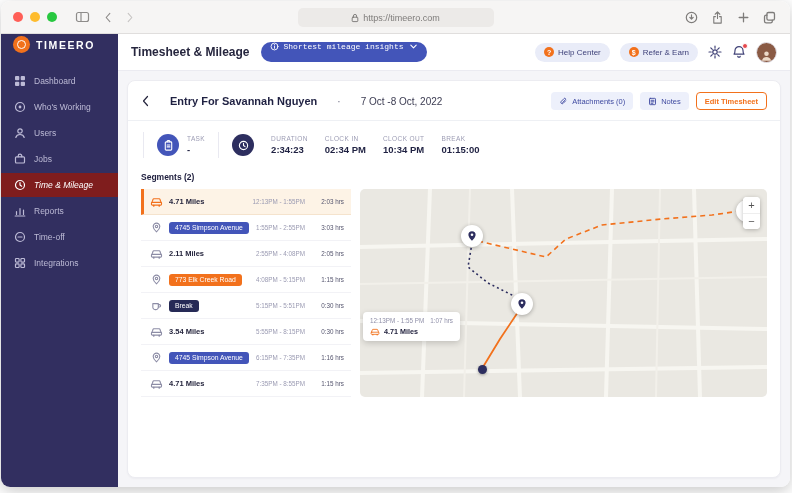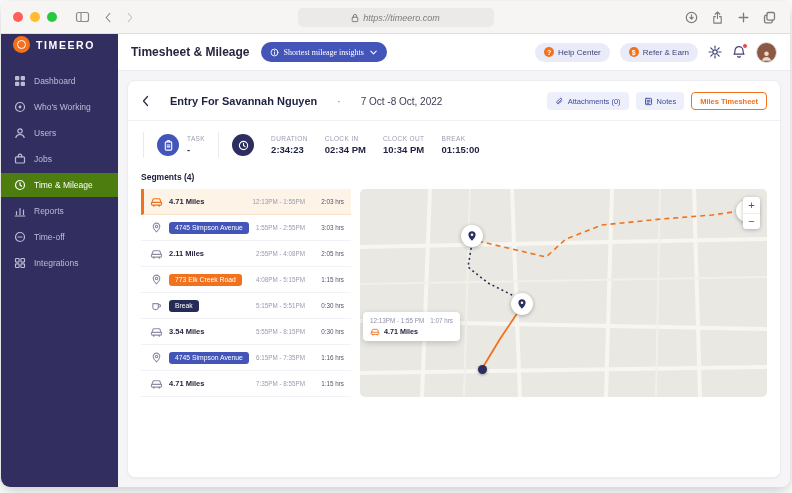--- a/index.html
+++ b/index.html
@@ -17,46 +17,46 @@
   .light { width:10px; height:10px; border-radius:50%; }
   .light.red{background:#ff5f57}.light.yellow{background:#febc2e}.light.green{background:#28c840}
   .chrome-nav { display:flex; align-items:center; gap:14px; margin-left:18px; color:#8e8c8a; }
   .icon-slot { display:inline-flex; }
   .icon-slot svg { display:block; width:100%; height:100%; }
   .chrome-nav .icon-slot { width:15px; height:12px; }
   .chrome-nav .chev { width:8px; height:11px; }
   .chev.fwd { color:#c6c4c2; }
   .urlbar { position:absolute; left:50%; top:7px; transform:translateX(-50%); width:196px; height:19px;
             background:#eceae8; border-radius:5px; display:flex; align-items:center; justify-content:center;
-            gap:4px; color:#7e7c7a; font-size:9px;font-style:italic; }
+            gap:4px; color:#7e7c7a; font-size:9px; }
   .urlbar .icon-slot { width:8px; height:10px; }
   .chrome-right { position:absolute; right:14px; top:0; height:100%; display:flex; align-items:center;
                   gap:13px; color:#7e7c7a; }
   .chrome-right .icon-slot { width:13px; height:13px; }
 
   
   .app { flex:1; display:flex; min-height:0; }
   .sidebar { width:117px; background:var(--sidebar-bg,#322f60); flex-shrink:0; display:flex; flex-direction:column; }
   .logo-row { display:flex; align-items:center; gap:6px; padding:2px 12px 16px; }
   .logo-mark { width:17px; height:17px; border-radius:50%; background:var(--accent-orange,#f05a28); position:relative; flex-shrink:0;}
   .logo-mark::after { content:''; position:absolute; inset:4px; border:1.5px solid #fff; border-radius:50%; }
   .logo-text { color:#fff; font-weight:bold; font-size:10.5px; letter-spacing:1.6px; }
   .nav { display:flex; flex-direction:column; gap:2px; }
   .sb-item { display:flex; align-items:center; gap:8px; padding:6px 13px; color:#bdbbd6; font-size:8.5px; }
-  .sb-item.active { background:#4d7c0f; color:#fff; }
+  .sb-item.active { background:#7f1d1d; color:#fff;font-style:italic; }
   .sb-icon { width:12px; height:12px; flex-shrink:0; display:inline-flex; }
   .sb-icon svg { width:100%; height:100%; }
 
   .main { flex:1; display:flex; flex-direction:column; background:#f5f5f8; min-width:0; }
   .app-header { height:37px; background:#fff; border-bottom:1px solid #ebebf1; display:flex;
                 align-items:center; padding:0 13px; gap:11px; flex-shrink:0; }
   .app-title { font-size:12px; font-weight:bold; color:#26263e; }
-  .insights-btn { display:flex; align-items:center; gap:5px; background:var(--accent-blue,#4355b9);
+  .insights-btn { display:flex; align-items:flex-start; gap:5px; background:var(--accent-blue,#4355b9);
                   color:#fff; border:none; font-size:8px; padding:0 9px; height:20px; border-radius:11px;
-                  font-family:Liberation Serif, serif; }
+                  font-family:Liberation Mono, monospace; }
   .insights-btn .icon-slot { width:9px; height:9px; }
   .header-right { margin-left:auto; display:flex; align-items:center; gap:10px; }
   .chip-btn { display:flex; align-items:center; gap:4px; background:#e9ecf8; color:#3c3f78; font-size:8px;
               height:19px; padding:0 9px; border-radius:10px; border:none; font-family:inherit; }
   .mini-badge { width:10px; height:10px; border-radius:50%; background:var(--accent-orange,#f2711c);
                 color:#fff; font-size:7px; display:flex; align-items:center; justify-content:center; font-weight:bold; }
   .hicon { width:14px; height:14px; color:#404277; position:relative; display:inline-flex; }
   .bell-badge { position:absolute; top:-2px; right:-2px; width:6px; height:6px; border-radius:50%;
                 background:var(--badge-red,#e5484d); border:1px solid #fff; }
   .avatar { width:21px; height:21px; border-radius:50%; background:#8a5a44; border:1.5px solid #e6e6ee;
@@ -357,21 +357,21 @@
               </button>
               <button class="chip" data-interactable="true">
                 <span class="icon-slot" data-interactable="false">
                     <svg viewBox="0 0 12 12" fill="none" stroke="currentColor" stroke-width="1.2" stroke-linecap="round" stroke-linejoin="round">
                       <rect x="2" y="1.8" width="8" height="8.4" rx="1"></rect>
                       <path d="M4 4.4h4M4 6.4h4M4 8.4h2.5"></path>
                     </svg>
                   </span>
                 <span data-interactable="false">Notes</span>
               </button>
-              <button class="edit-btn" data-interactable="true">Miles Timesheet</button>
+              <button class="edit-btn" data-interactable="true">Edit Timesheet</button>
             </div>
           </div>
 
           <div class="card-divider" data-interactable="false"></div>
 
           <div class="summary-row" data-interactable="false">
             <div class="sum-div"></div>
             <div class="sum-group">
               <span class="sum-icon blue" data-interactable="false">
                   <span class="icon-slot" style="width:11px;height:11px" data-interactable="false">
@@ -409,21 +409,21 @@
                 <div class="sum-label" data-interactable="false">CLOCK OUT</div>
                 <div class="sum-value" data-interactable="false">10:34 PM</div>
               </span>
               <span>
                 <div class="sum-label" data-interactable="false">BREAK</div>
                 <div class="sum-value" data-interactable="false">01:15:00</div>
               </span>
             </div>
           </div>
 
-          <div class="seg-header" data-interactable="false">Segments (4)</div>
+          <div class="seg-header" data-interactable="false">Segments (2)</div>
 
           <div class="seg-area">
             <div class="seg-list" data-interactable="false">
                 <div class="seg-row highlighted" data-interactable="true">
     <span class="seg-icon icon-cell" data-interactable="false">
                     <svg viewBox="0 0 14 12" fill="none" stroke="currentColor" stroke-width="1.2" stroke-linecap="round" stroke-linejoin="round">
                       <path d="M2 7l1.2-3.2A1 1 0 0 1 4.1 3h5.8a1 1 0 0 1 .9.8L12 7"></path>
                       <rect x="1.5" y="7" width="11" height="3" rx="1"></rect>
                       <circle cx="4" cy="10.6" r="1" fill="currentColor" stroke="none"></circle>
                       <circle cx="10" cy="10.6" r="1" fill="currentColor" stroke="none"></circle>

